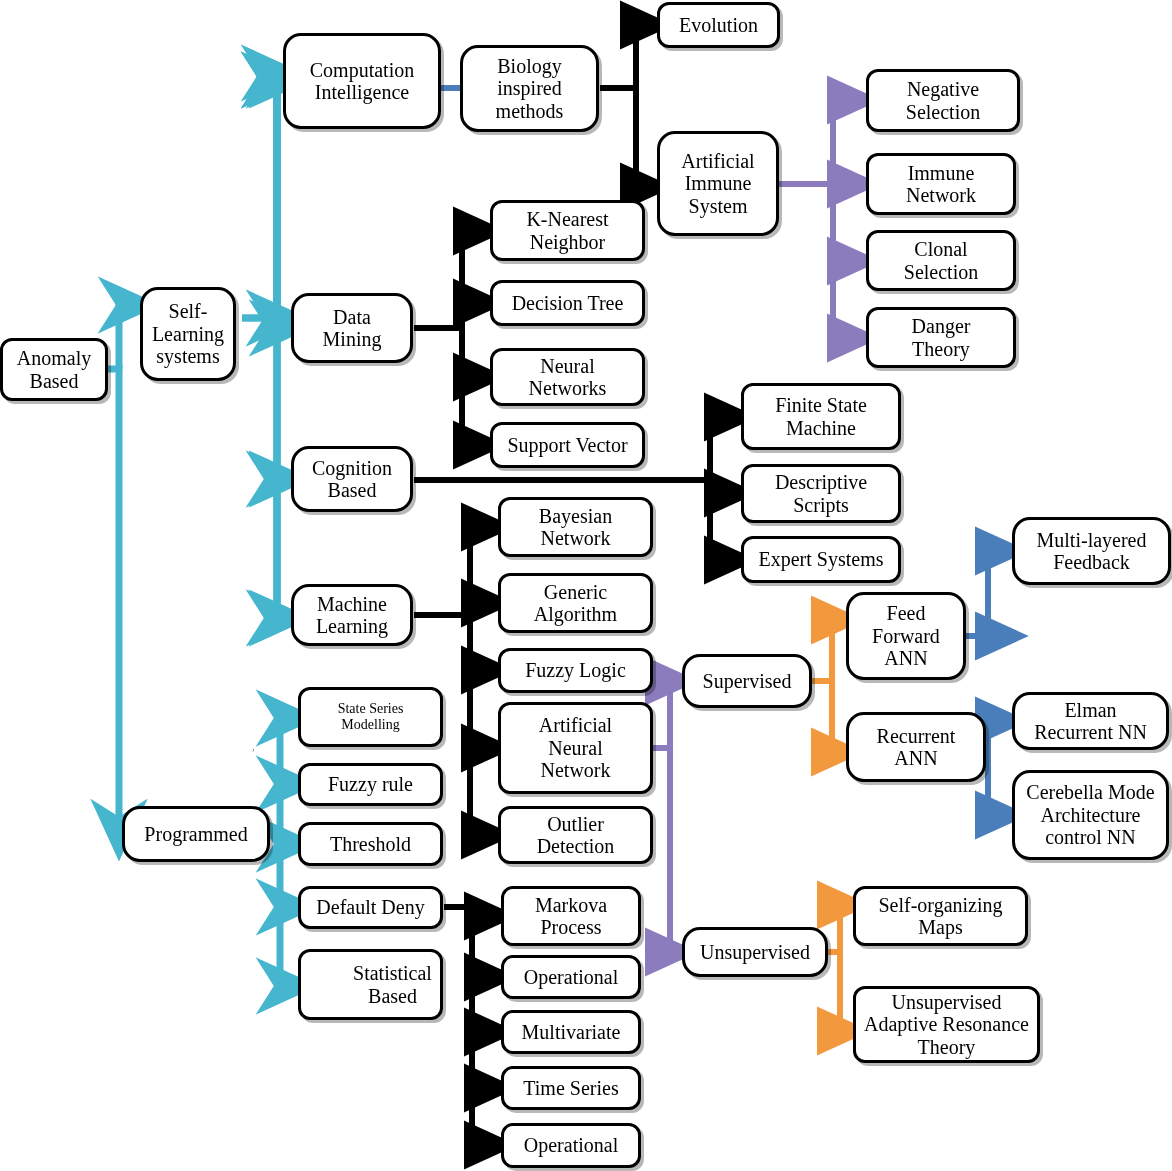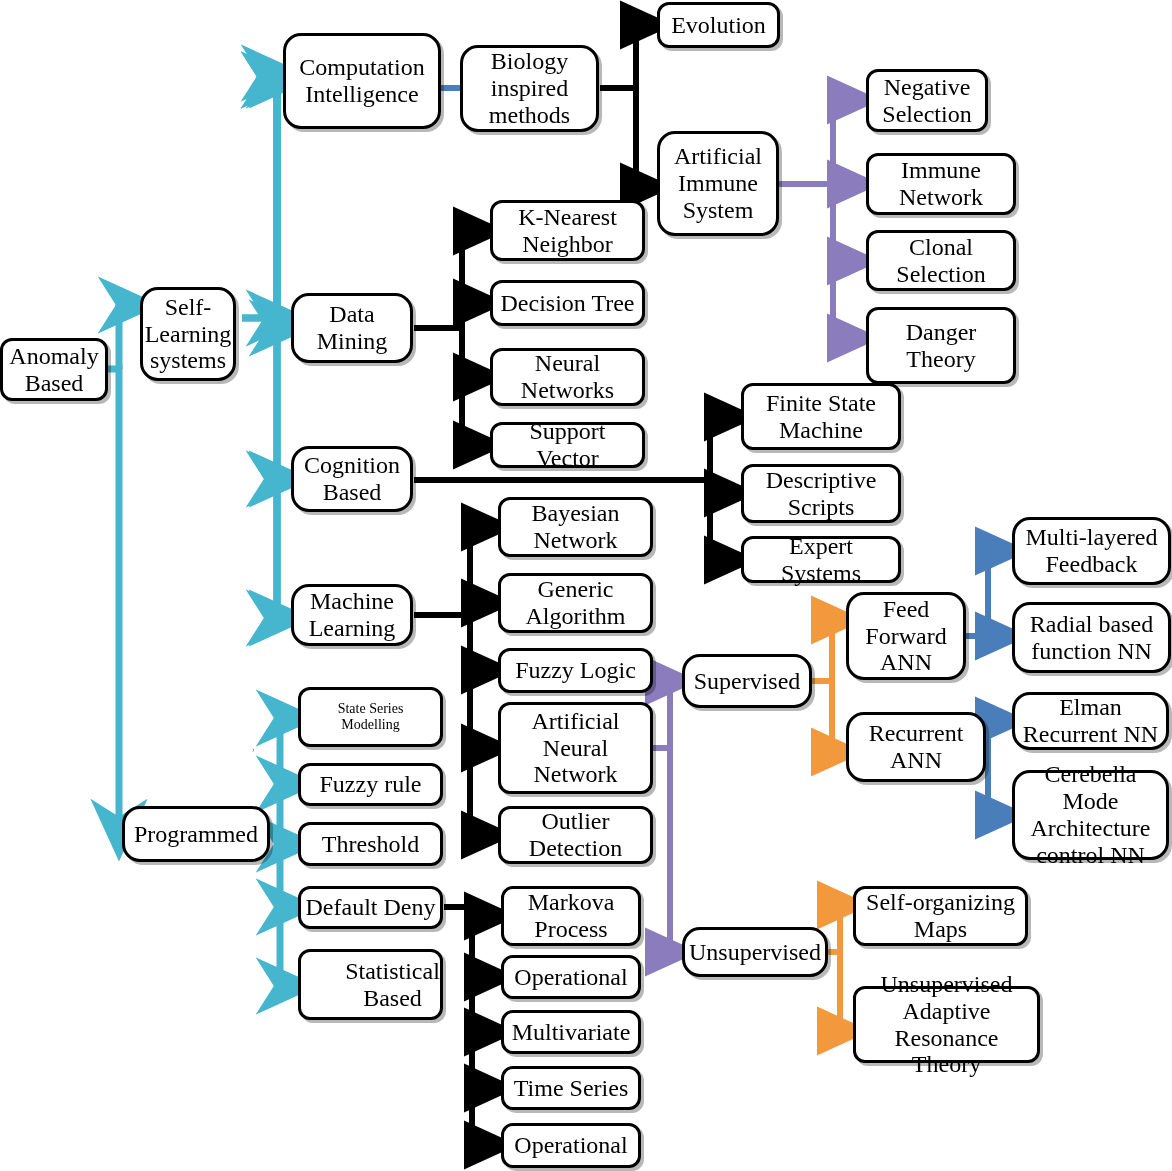--- a/index.html
+++ b/index.html
@@ -9,21 +9,21 @@
     position:absolute;
     box-sizing:border-box;
     border:3.5px solid #000;
     border-radius:12px;
     background:#fff;
     display:flex;
     align-items:center;
     justify-content:center;
     text-align:center;
     font-family:"Liberation Serif","DejaVu Serif",serif;
-    font-size:24px;
+    font-size:20px;
     line-height:1.12;
     color:#000;
     padding:2px 4px;
     box-shadow:3px 3px 0 rgba(0,0,0,0.28);
     z-index:6;
   }
   .node.sm{font-size:14px;}
   .node.rad{border-radius:18px;}
   svg.wires{position:absolute;left:0;top:0;width:1172px;height:1171px;z-index:2;}
   .stray{position:absolute;font-size:11px;color:#7a7a7a;z-index:3;}
@@ -209,24 +209,24 @@
 
   <div class="node" style="left:0px;top:338px;width:108px;height:63px;">Anomaly<br>Based</div>
   <div class="node rad" style="left:140px;top:287px;width:96px;height:94px;">Self-<br>Learning<br>systems</div>
   <div class="node rad" style="left:122px;top:806px;width:148px;height:56px;">Programmed</div>
 
   <div class="node rad" style="left:283px;top:33px;width:158px;height:96px;">Computation<br>Intelligence</div>
   <div class="node rad" style="left:460px;top:45px;width:139px;height:87px;">Biology<br>inspired<br>methods</div>
   <div class="node" style="left:657px;top:2px;width:123px;height:46px;">Evolution</div>
   <div class="node rad" style="left:657px;top:131px;width:122px;height:105px;">Artificial<br>Immune<br>System</div>
 
-  <div class="node" style="left:866px;top:69px;width:122px;height:63px;">Negative<br>Selection</div>
+  <div class="node" style="left:866px;top:69px;width:154px;height:63px;">Negative<br>Selection</div>
   <div class="node" style="left:866px;top:153px;width:150px;height:62px;">Immune<br>Network</div>
   <div class="node" style="left:866px;top:230px;width:150px;height:61px;">Clonal<br>Selection</div>
-  <div class="node" style="left:866px;top:307px;width:150px;height:77px;font-family:Liberation Serif, serif;">Danger<br>Theory</div>
+  <div class="node" style="left:866px;top:307px;width:150px;height:61px;font-family:Liberation Serif, serif;">Danger<br>Theory</div>
 
   <div class="node rad" style="left:291px;top:293px;width:122px;height:70px;">Data<br>Mining</div>
   <div class="node" style="left:490px;top:200px;width:155px;height:61px;">K-Nearest<br>Neighbor</div>
   <div class="node" style="left:490px;top:280px;width:155px;height:46px;">Decision Tree</div>
   <div class="node" style="left:490px;top:348px;width:155px;height:58px;">Neural<br>Networks</div>
   <div class="node" style="left:490px;top:422px;width:155px;height:46px;">Support Vector</div>
 
   <div class="node rad" style="left:291px;top:446px;width:122px;height:66px;">Cognition<br>Based</div>
   <div class="node" style="left:741px;top:383px;width:160px;height:67px;">Finite State<br>Machine</div>
   <div class="node" style="left:741px;top:464px;width:160px;height:59px;">Descriptive<br>Scripts</div>
@@ -251,21 +251,20 @@
   <div class="node" style="left:501px;top:1066px;width:140px;height:44px;">Time Series</div>
   <div class="node" style="left:501px;top:1123px;width:140px;height:45px;">Operational</div>
 
   <div class="node rad" style="left:682px;top:654px;width:130px;height:54px;">Supervised</div>
   <div class="node rad" style="left:682px;top:927px;width:146px;height:50px;">Unsupervised</div>
 
   <div class="node rad" style="left:846px;top:592px;width:120px;height:88px;">Feed<br>Forward<br>ANN</div>
   <div class="node rad" style="left:846px;top:712px;width:140px;height:70px;">Recurrent<br>ANN</div>
 
   <div class="node rad" style="left:1012px;top:517px;width:159px;height:68px;">Multi-layered<br>Feedback</div>
-  <div class="node rad" style="left:1012px;top:602px;width:159px;height:71px;">Radial based<br>function NN</div>
   <div class="node rad" style="left:1012px;top:692px;width:157px;height:58px;">Elman<br>Recurrent NN</div>
   <div class="node rad" style="left:1012px;top:770px;width:157px;height:90px;">Cerebella Mode<br>Architecture<br>control NN</div>
 
   <div class="node" style="left:853px;top:886px;width:175px;height:60px;">Self-organizing<br>Maps</div>
   <div class="node" style="left:853px;top:986px;width:187px;height:77px;">Unsupervised<br>Adaptive Resonance<br>Theory</div>
 
   <div class="stray" style="left:252px;top:740px;">,</div>
 
 </div>
 

